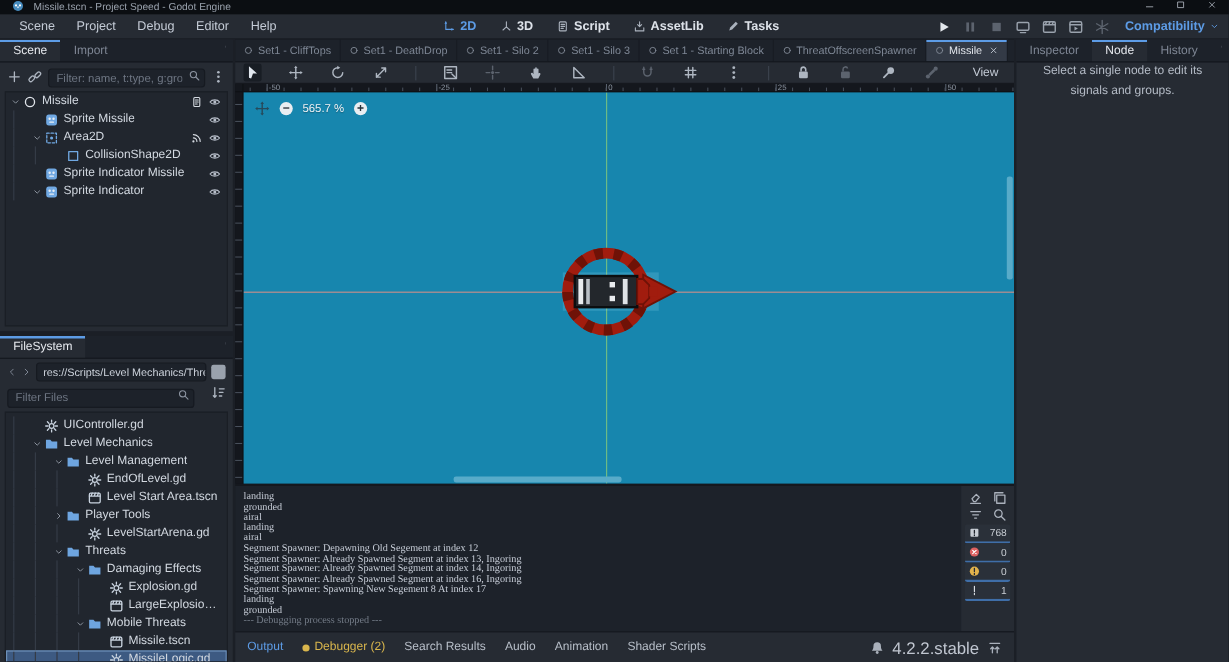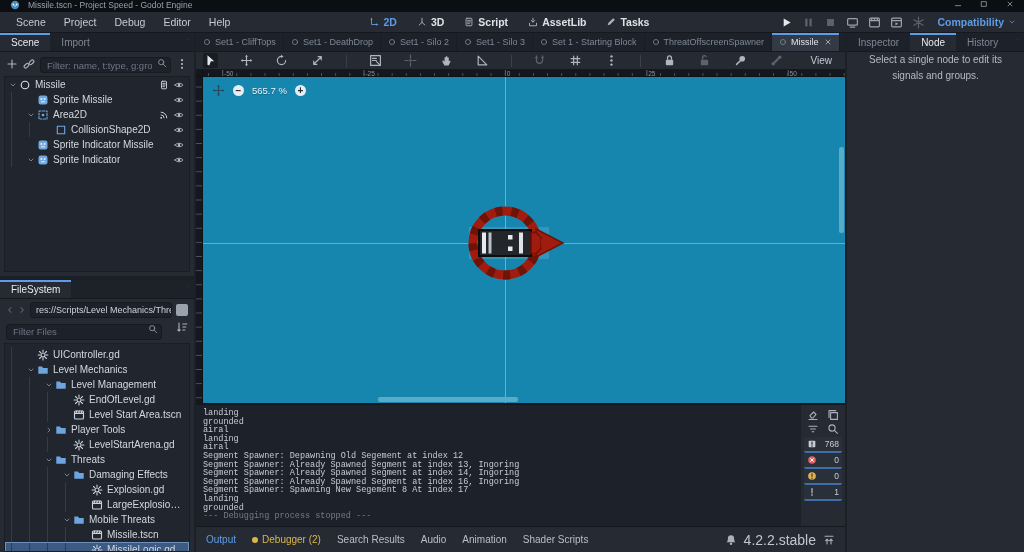--- a/index.html
+++ b/index.html
@@ -86,21 +86,21 @@
 .zoom-ctrls{position:absolute;top:7px;left:9px;display:flex;align-items:center;gap:8px;z-index:5}
 .zoom-ctrls .panbtn{color:#2c3740;opacity:.75}
 .zc-circle{width:11px;height:11px;border-radius:50%;background:#e9edf1;color:#273038;display:flex;align-items:center;justify-content:center;font-size:10px;font-weight:bold;line-height:9px}
 .zoom-label{font-size:9.5px;color:#eef2f5;text-shadow:0 1px 1px rgba(0,0,0,.3)}
 .hscroll{position:absolute;bottom:1px;left:175px;width:140px;height:5px;background:#58abc9;border-radius:2px}
 .vscroll{position:absolute;right:1px;top:70px;width:5px;height:86px;background:#58abc9;border-radius:2px}
 .missile{position:absolute;left:232px;top:111px;width:150px;height:110px}
 
 .output-panel{height:123px;display:flex;background:#1d222a;border-top:2px solid #15181e}
 .log{flex:1;padding:4px 0 0 7px;overflow:hidden}
-.log .line{font-family:Liberation Mono, monospace;font-size:8.5px;line-height:8.6px;color:#c6ccd6;white-space:pre}
+.log .line{font-family:Liberation Serif, serif;font-size:8.5px;line-height:8.6px;color:#c6ccd6;white-space:pre}
 .log .line.dim{color:#737b87}
 .out-side{width:44px;background:#262b33;display:flex;flex-direction:column;align-items:center;padding-top:4px;gap:0}
 .osrow{display:flex;gap:8px;color:#aab1bc;margin-bottom:2px}
 .obadge{display:flex;align-items:center;gap:3px;width:38px;height:16px;padding:0 3px;background:#2a3039;border-bottom:2px solid #3f6ea8;border-radius:2px;font-size:8.5px;color:#c8cdd4;justify-content:flex-end}
 .obadge .ic{margin-right:auto}
 
 .bottom-bar{height:26px;background:#262b33;display:flex;align-items:center;padding:0 10px;gap:16px;border-top:1px solid #15181e}
 .bb-item{font-size:10px;color:#b8bfc9;display:flex;align-items:center;gap:4px}
 .bb-item.active{color:#5d9ce6}
 .bb-item .dot{width:6px;height:6px;border-radius:50%;background:#d9b64d}

